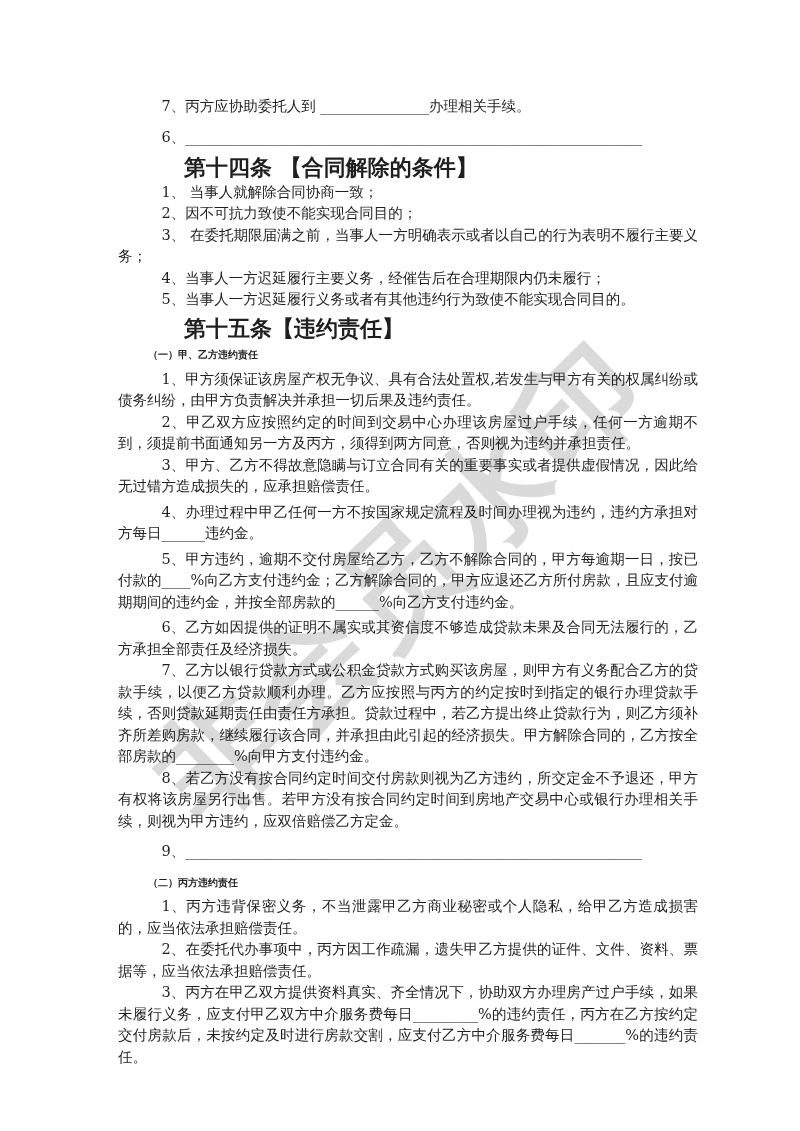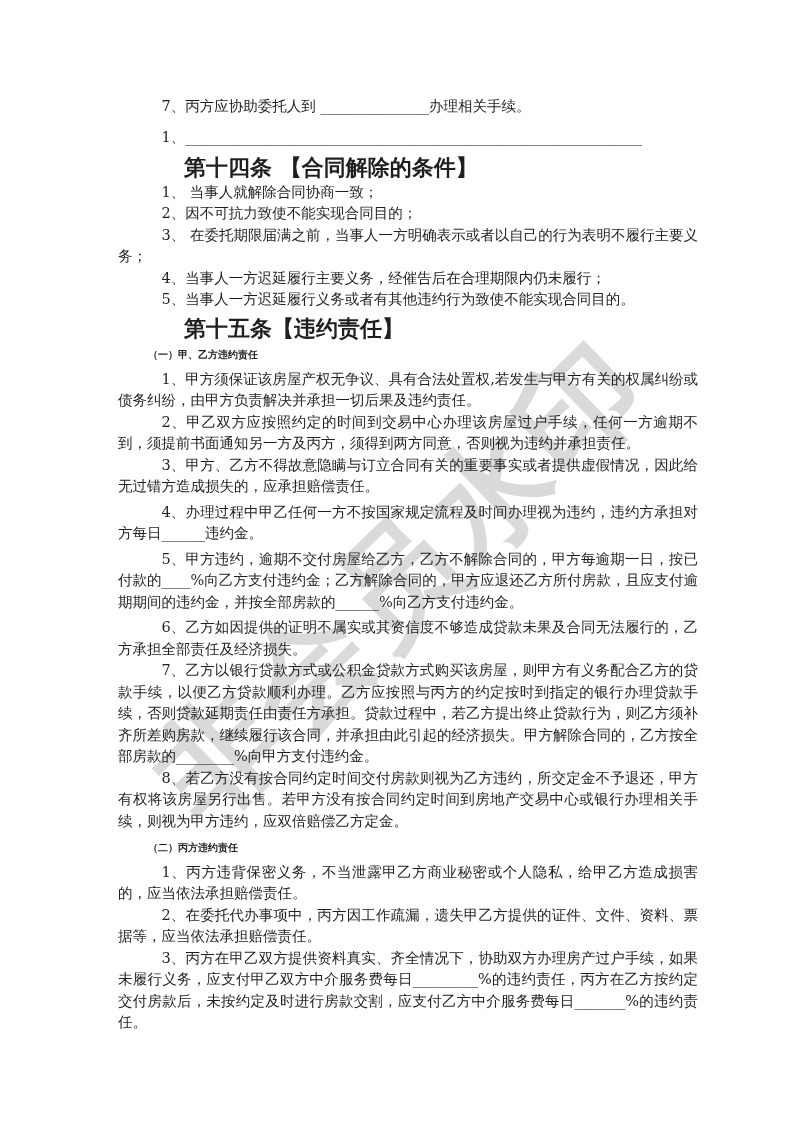--- a/index.html
+++ b/index.html
@@ -70,36 +70,37 @@
 </style>
 </head>
 <body>
 
 <div class="page">
 
   <div class="watermark">非会员水印</div>
 
   <div class="content">
     <p class="item">7、丙方应协助委托人到 _______________办理相关手续。</p>
-    <p class="blank-line">1、_______________________________________________________________</p>
+    <p class="blank-line">6、_______________________________________________________________</p>
     <p class="heading">第十四条 【合同解除的条件】</p>
     <p class="item">1、 当事人就解除合同协商一致；</p>
     <p class="item">2、因不可抗力致使不能实现合同目的；</p>
     <p class="item">3、 在委托期限届满之前，当事人一方明确表示或者以自己的行为表明不履行主要义务；</p>
     <p class="item">4、当事人一方迟延履行主要义务，经催告后在合理期限内仍未履行；</p>
     <p class="item">5、当事人一方迟延履行义务或者有其他违约行为致使不能实现合同目的。</p>
     <p class="heading">第十五条【违约责任】</p>
     <p class="subheading">（一）甲、乙方违约责任</p>
     <p class="item">1、甲方须保证该房屋产权无争议、具有合法处置权,若发生与甲方有关的权属纠纷或债务纠纷，由甲方负责解决并承担一切后果及违约责任。</p>
     <p class="item">2、甲乙双方应按照约定的时间到交易中心办理该房屋过户手续，任何一方逾期不到，须提前书面通知另一方及丙方，须得到两方同意，否则视为违约并承担责任。</p>
     <p class="item">3、甲方、乙方不得故意隐瞒与订立合同有关的重要事实或者提供虚假情况，因此给无过错方造成损失的，应承担赔偿责任。</p>
     <p class="item spaced">4、办理过程中甲乙任何一方不按国家规定流程及时间办理视为违约，违约方承担对方每日______违约金。</p>
     <p class="item spaced">5、甲方违约，逾期不交付房屋给乙方，乙方不解除合同的，甲方每逾期一日，按已付款的____%向乙方支付违约金；乙方解除合同的，甲方应退还乙方所付房款，且应支付逾期期间的违约金，并按全部房款的______%向乙方支付违约金。</p>
     <p class="item">6、乙方如因提供的证明不属实或其资信度不够造成贷款未果及合同无法履行的，乙方承担全部责任及经济损失。</p>
     <p class="item">7、乙方以银行贷款方式或公积金贷款方式购买该房屋，则甲方有义务配合乙方的贷款手续，以便乙方贷款顺利办理。乙方应按照与丙方的约定按时到指定的银行办理贷款手续，否则贷款延期责任由责任方承担。贷款过程中，若乙方提出终止贷款行为，则乙方须补齐所差购房款，继续履行该合同，并承担由此引起的经济损失。甲方解除合同的，乙方按全部房款的________%向甲方支付违约金。</p>
     <p class="item">8、若乙方没有按合同约定时间交付房款则视为乙方违约，所交定金不予退还，甲方有权将该房屋另行出售。若甲方没有按合同约定时间到房地产交易中心或银行办理相关手续，则视为甲方违约，应双倍赔偿乙方定金。</p>
+    <p class="blank-line">9、_______________________________________________________________</p>
     <p class="subheading">（二）丙方违约责任</p>
     <p class="item">1、丙方违背保密义务，不当泄露甲乙方商业秘密或个人隐私，给甲乙方造成损害的，应当依法承担赔偿责任。</p>
     <p class="item">2、在委托代办事项中，丙方因工作疏漏，遗失甲乙方提供的证件、文件、资料、票据等，应当依法承担赔偿责任。</p>
     <p class="item">3、丙方在甲乙双方提供资料真实、齐全情况下，协助双方办理房产过户手续，如果未履行义务，应支付甲乙双方中介服务费每日_________%的违约责任，丙方在乙方按约定交付房款后，未按约定及时进行房款交割，应支付乙方中介服务费每日_______%的违约责任。</p>
   </div>
 
 </div>
 
 </body></html>

